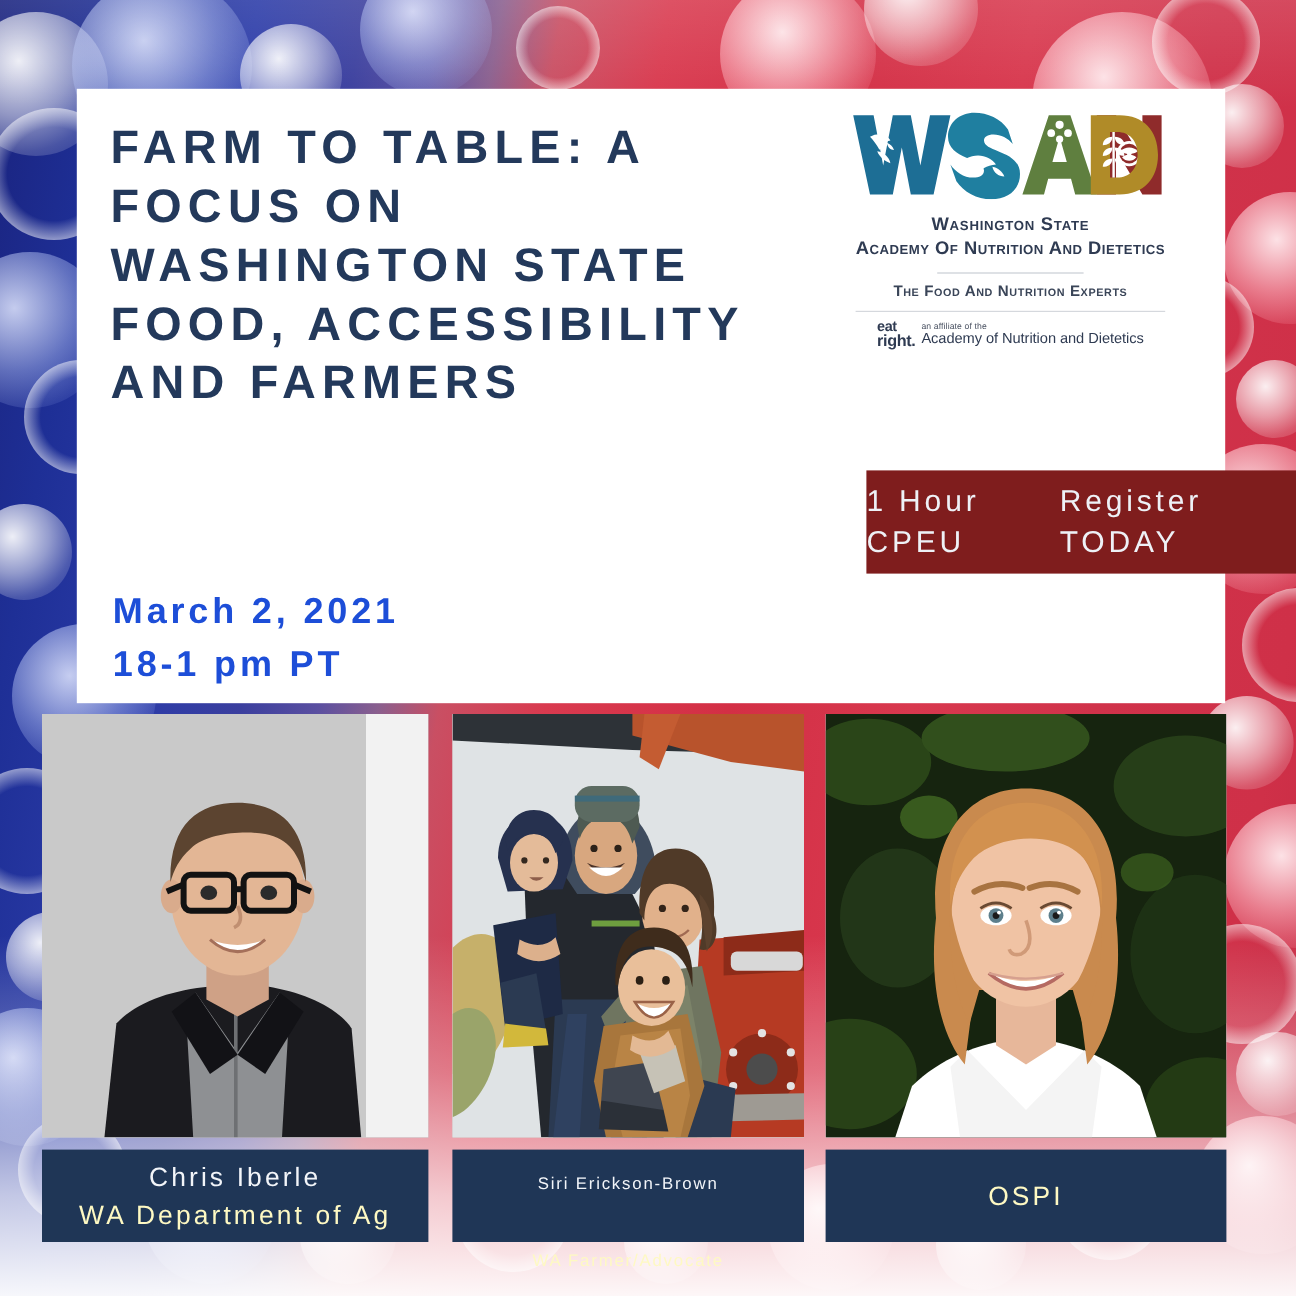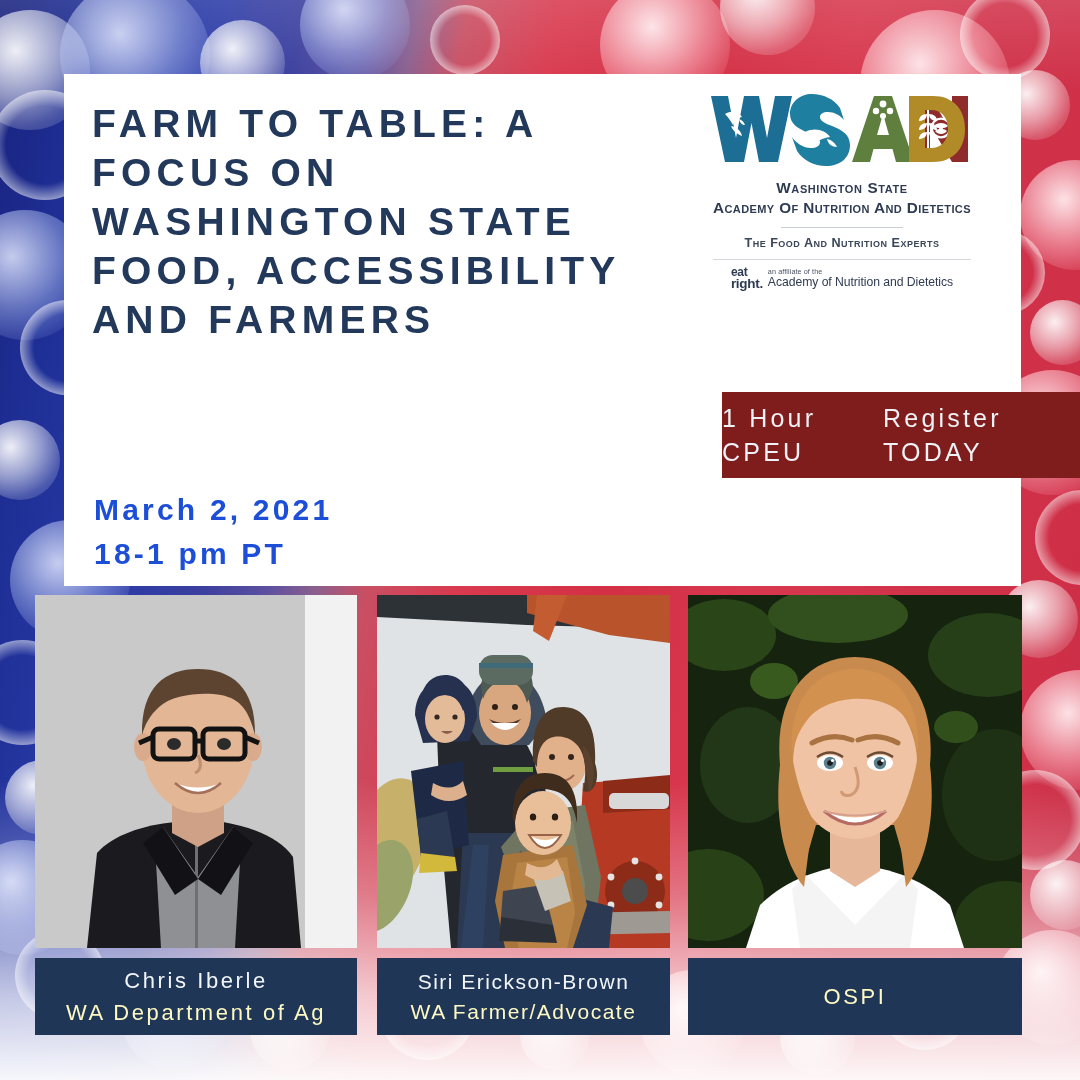--- a/index.html
+++ b/index.html
@@ -120,21 +120,21 @@
   .caption{
     position:absolute;top:958px;height:77px;background:#1f3656;
     display:flex;flex-direction:column;align-items:center;justify-content:center;
     text-align:center;
   }
   .c1{left:35px;width:322px;}
   .c2{left:377px;width:293px;}
   .c3{left:688px;width:334px;}
   .caption .nm{color:#f2f5f9;font-size:22px;font-weight:300;letter-spacing:2.6px;line-height:1.42;}
   .caption .rl{color:#fef9c3;font-size:22px;font-weight:300;letter-spacing:2.6px;line-height:1.42;}
-  .c2 .nm,.c2 .rl{font-size:21px;letter-spacing:1.5px;}
+  .c2 .nm,.c2 .rl{font-size:14px;letter-spacing:1.5px;margin-top:44px;}
 </style>
 </head>
 <body>
 
 <div id="poster">
 
   <div class="bg-base"></div>
 
   <div class="bokeh w" style="left:-30px;top:10px;width:120px;height:120px;"></div>
   <div class="bokeh b" style="left:60px;top:-20px;width:150px;height:150px;"></div>

